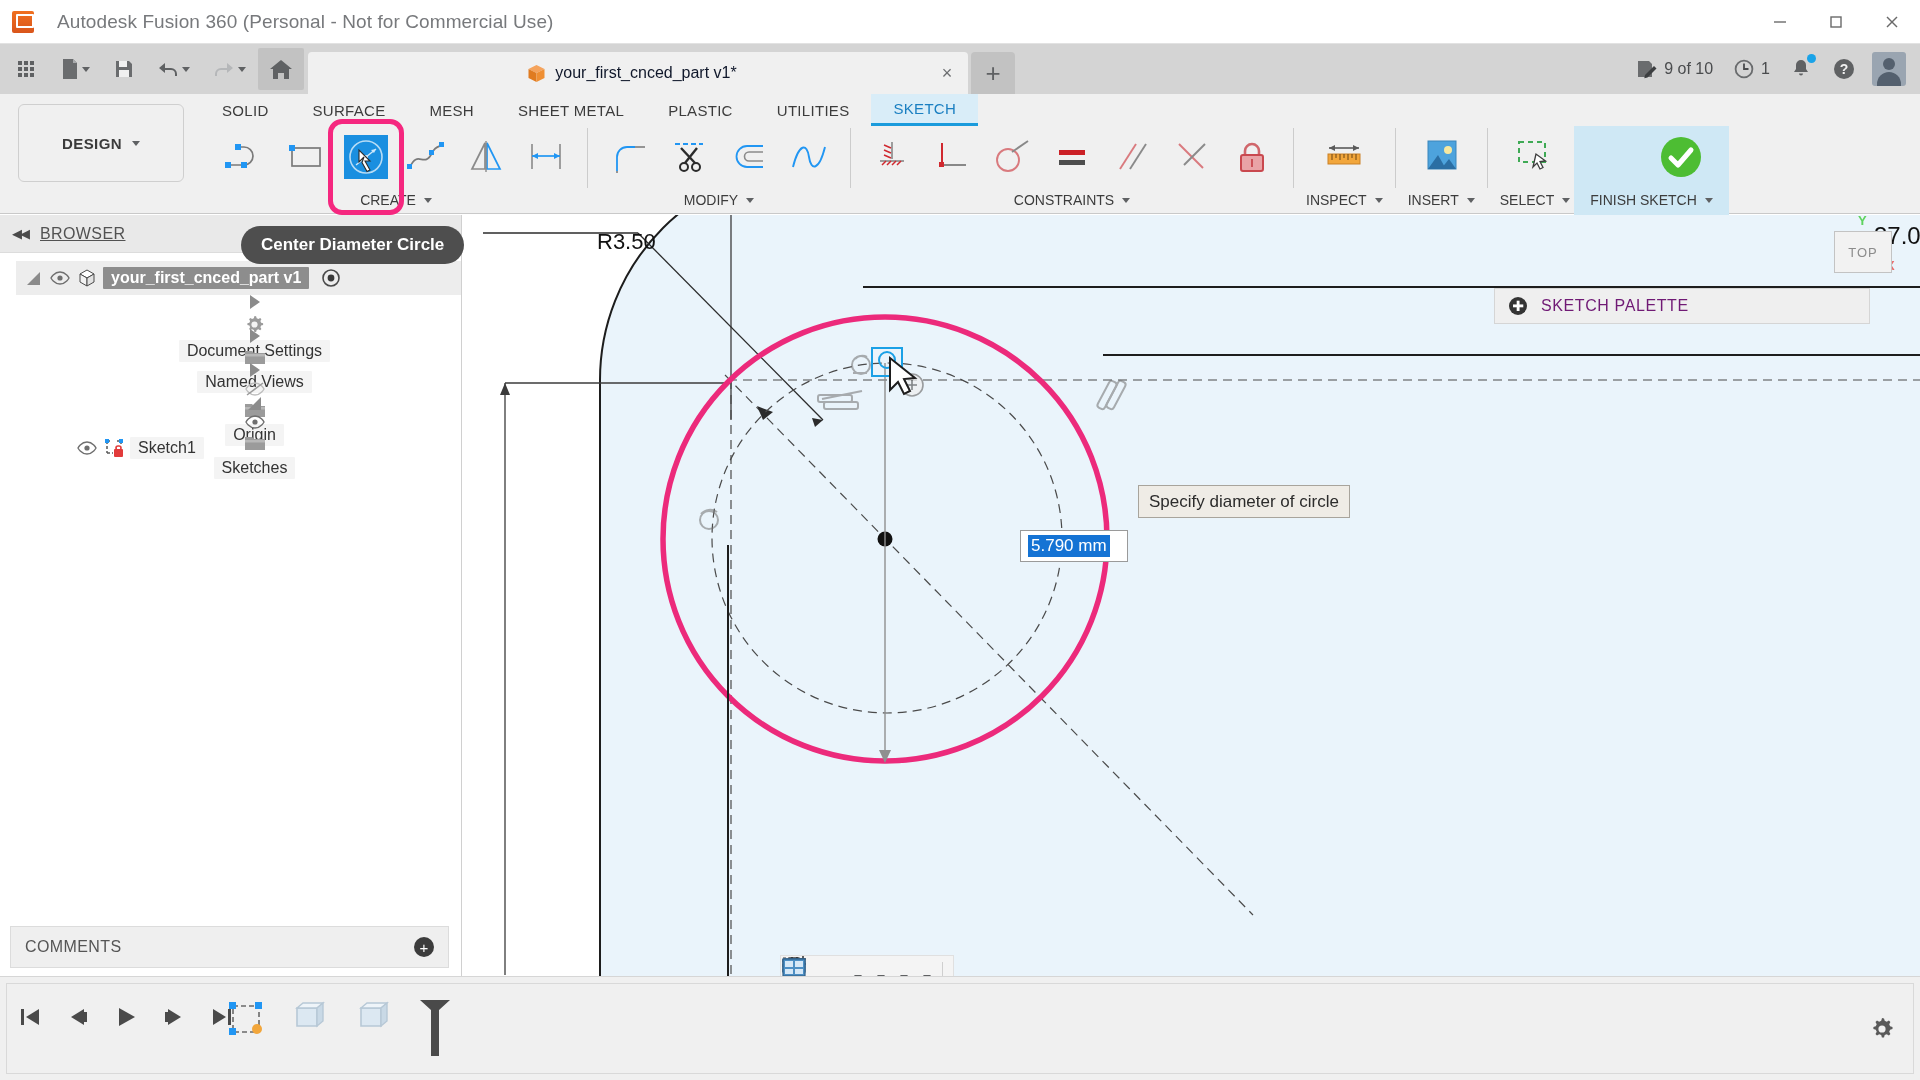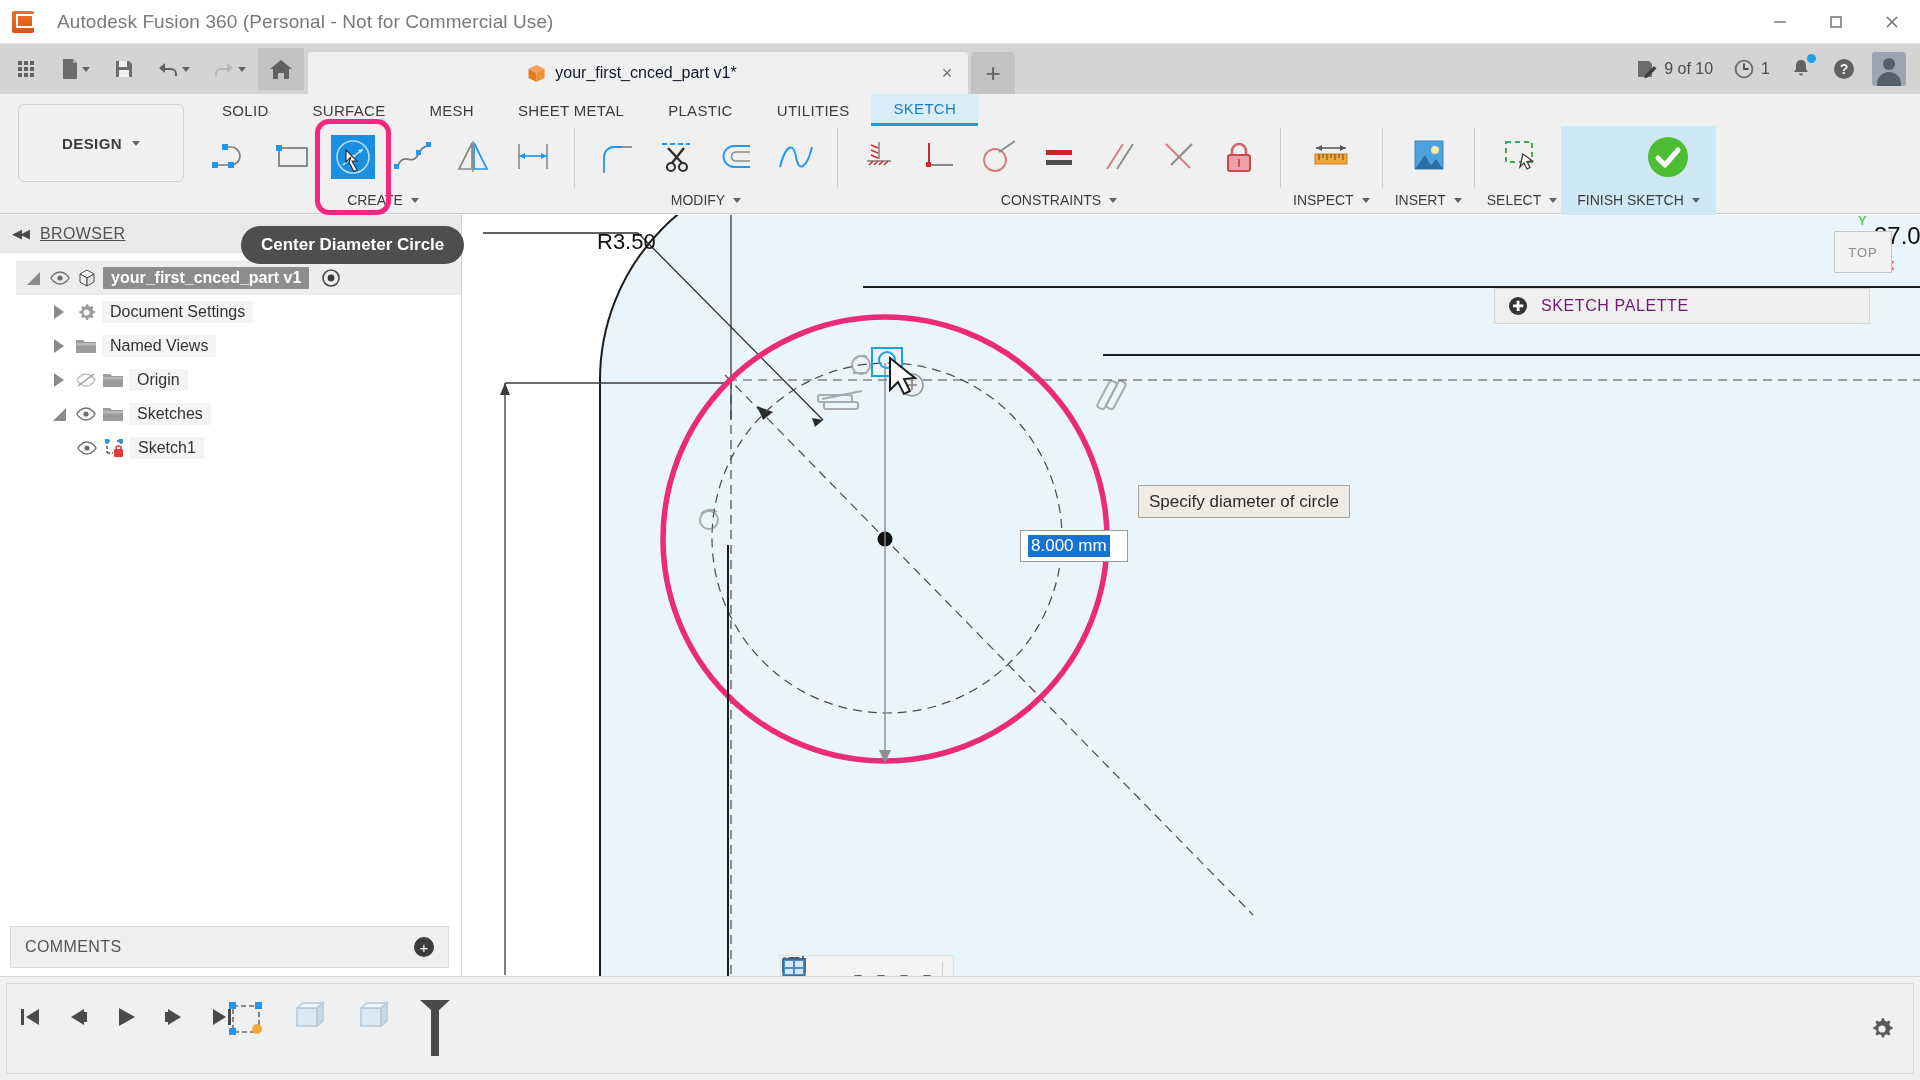--- a/index.html
+++ b/index.html
@@ -99,21 +99,21 @@
 
   .ribbon-tabs {
     position:absolute; left:200px; top:0; height:32px; display:flex; align-items:center; gap:0;
   }
   .rtab {
     height:32px; padding:0 22px; display:flex; align-items:center; justify-content:center;
     font-size:15px; color:#3c3c3c; letter-spacing:.3px; white-space:nowrap;
   }
   .rtab.active { color:#1a7fc1; background:#d9edf8; border-bottom:3px solid #1a9bdc; font-weight:normal;}
 
-  .ribbon-body { position:absolute; left:200px; top:32px; right:0; height:88px; display:flex; align-items:flex-start; }
+  .ribbon-body { position:absolute; left:213px; top:32px; right:0; height:88px; display:flex; align-items:flex-start; }
   .rgroup { display:flex; flex-direction:column; align-items:center; height:88px; position:relative; padding:0 4px; }
   .ricons { display:flex; align-items:center; height:62px; gap:2px; }
   .ribtn {
     width:58px; height:58px; display:flex; align-items:center; justify-content:center;
     border-radius:3px; position:relative;
   }
   .rlabel { font-size:14px; color:#3c3c3c; display:flex; align-items:center; gap:5px; height:24px; }
   .rsep { width:1px; height:60px; background:#cccccc; margin:2px 8px 0; align-self:flex-start; }
   .hl-ring {
     position:absolute; left:-9px; top:-9px; width:76px; height:96px;
@@ -131,21 +131,21 @@
     border-bottom:1px solid #dcdcdc;
   }
   .browser-header .ttl { font-size:16px; color:#525252; letter-spacing:.4px;text-decoration:underline; }
   .collapse-ico { color:#4a4a4a; font-size:13px; letter-spacing:-2px; }
   .tree { padding-top:8px; font-size:16px; color:#333;padding-left:16px; }
   .trow { display:flex; align-items:center; height:34px; padding-left:6px; gap:5px; }
   .trow .tw { width:22px; display:flex; justify-content:center; align-items:center; }
   .trow .nm { padding:2px 8px; background:#f4f4f4; border-radius:1px; white-space:nowrap;}
   .trow.sel .nm { background:#8d8d8d; color:#fff; font-weight:bold; }
   .trow.sel { background:#ededed; }
-  .indent1{ padding-left:32px; }
+  .indent1{ padding-left:32px;flex-direction:column; }
   .indent2{ padding-left:60px; }
   .eye { width:22px; height:22px; display:flex; align-items:center; justify-content:center; }
   .tri { width:0;height:0; }
   .tri.closed{ border-top:7px solid transparent;border-bottom:7px solid transparent;border-left:10px solid #8b8b8b;}
   .tri.open{ width:0;height:0;border-left:13px solid transparent;border-bottom:13px solid #8b8b8b;}
   .comments {
     position:absolute; left:10px; right:12px; bottom:8px; height:42px;
     background:#efefef; border:1px solid #dcdcdc;
     display:flex; align-items:center; padding:0 14px;
   }
@@ -802,21 +802,21 @@
     <div class="viewcube" style="left:1371px; top:-2px;">
       <span class="vc-axis" style="left:24px; top:0px; color:#5fd35f;">Y</span>
       <span class="vc-axis" style="left:22px; top:48px; color:#6a8ce8;">Z</span>
       <span class="vc-axis" style="left:52px; top:45px; color:#ea6a6a;">X</span>
       <span class="vc-face">
         <span>TOP</span>
       </span>
     </div>
 
     <div class="dim-input" style="left:557px; top:315px;">
-      <span class="val">8.000 mm</span>
+      <span class="val">5.790 mm</span>
     </div>
 
     <div class="cmd-tooltip" style="left:675px; top:270px;">Specify diameter of circle</div>
 
     <div class="nav-bar" style="left:317px; top:740px;">
       <div class="nav-btn">
         <svg width="26" height="26" viewBox="0 0 26 26">
           <path d="M13 2 l3 4 h-6 z M13 24 l3 -4 h-6 z M2 13 l4 -3 v6 z M24 13 l-4 -3 v6 z" fill="#3c3c3c"></path>
           <line x1="13" y1="4" x2="13" y2="22" stroke="#3c3c3c" stroke-width="1.6"></line>
           <line x1="4" y1="13" x2="22" y2="13" stroke="#3c3c3c" stroke-width="1.6"></line>

